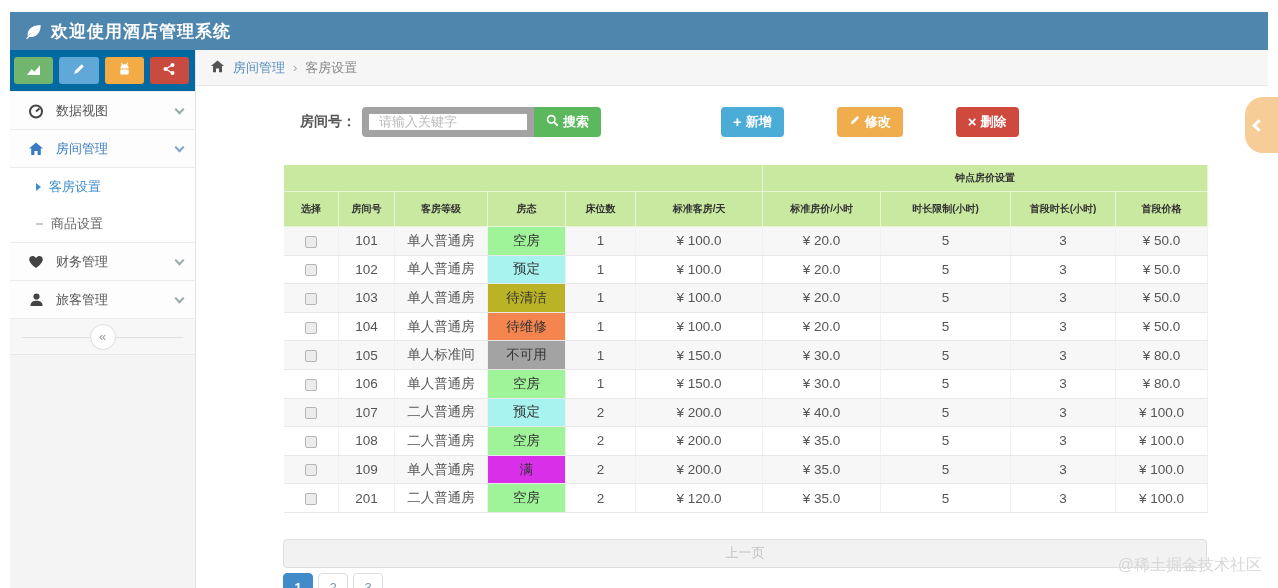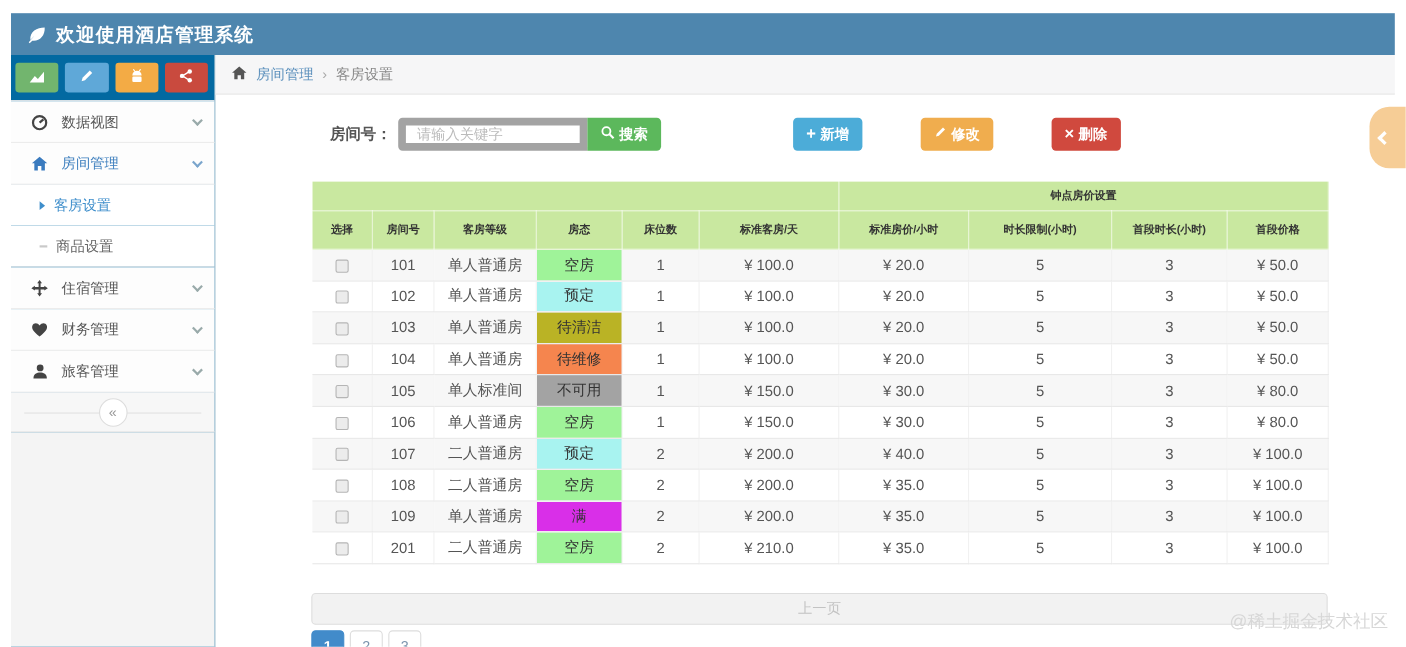--- a/index.html
+++ b/index.html
@@ -166,29 +166,20 @@
       <div class="submenu-item active">
         <span class="marker tri-right"></span>
         <span>客房设置</span>
       </div>
       <div class="submenu-item">
         <span class="marker dash"></span>
         <span>商品设置</span>
       </div>
     </div>
 
-    <div class="menu-item">
-      <span class="mi-icon">
-        <svg width="16" height="16" viewBox="0 0 16 16">
-            <path d="M8 0.5 L10.2 3.5 H8.9 V6.9 H12.3 V5.8 L15.5 8 L12.3 10.2 V9.1 H8.9 V12.5 H10.2 L8 15.5 L5.8 12.5 H7.1 V9.1 H3.7 V10.2 L0.5 8 L3.7 5.8 V6.9 H7.1 V3.5 H5.8 Z" fill="#444"></path>
-          </svg>
-      </span>
-      <span class="mi-label">住宿管理</span>
-      <span class="chev"></span>
-    </div>
 
     <div class="menu-item">
       <span class="mi-icon">
         <svg width="16" height="15" viewBox="0 0 16 15">
             <path d="M8 14 C2 9.5 0.5 6.5 1.5 4 C2.5 1.5 6 1 8 4 C10 1 13.5 1.5 14.5 4 C15.5 6.5 14 9.5 8 14 Z" fill="#444"></path>
           </svg>
       </span>
       <span class="mi-label">财务管理</span>
       <span class="chev"></span>
     </div>
@@ -403,21 +394,21 @@
         <td>3</td>
         <td>¥ 100.0</td>
       </tr>
 
       <tr>
         <td><span class="cb"></span></td>
         <td>201</td>
         <td>二人普通房</td>
         <td class="status" style="background: rgb(159, 243, 153);">空房</td>
         <td>2</td>
-        <td>¥ 210.0</td>
+        <td>¥ 120.0</td>
         <td>¥ 35.0</td>
         <td>5</td>
         <td>3</td>
         <td>¥ 100.0</td>
       </tr>
     </tbody>
       </table>
     </div>
 
     <div class="pager">

